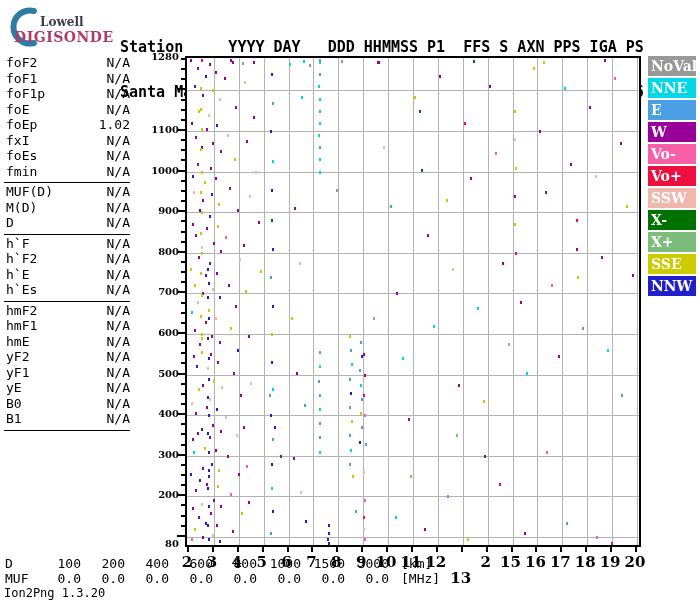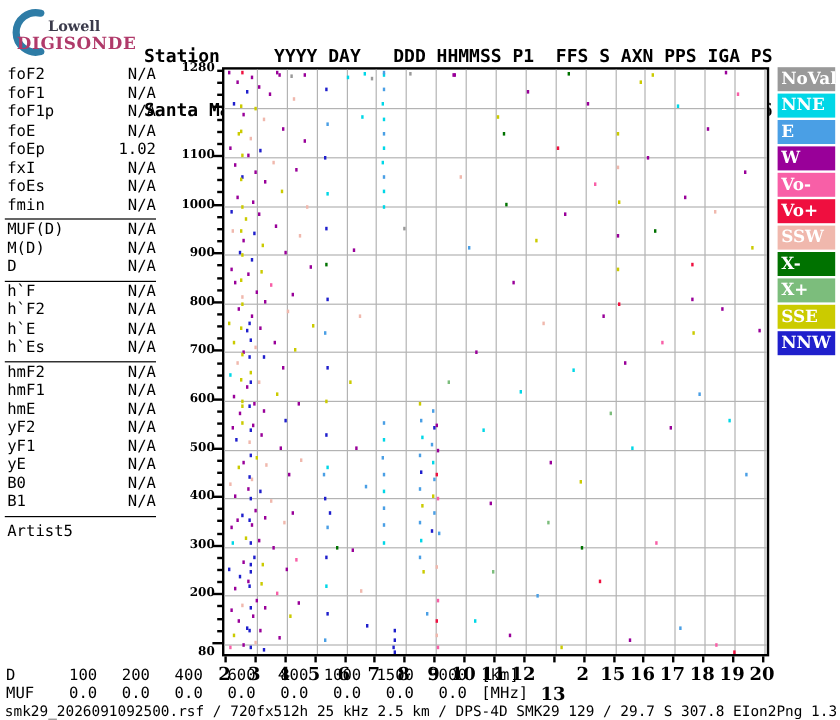--- a/index.html
+++ b/index.html
@@ -162,21 +162,20 @@
           <span class="plabel">B0</span>
           <span class="pvalue">N/A</span>
         </div>
         <div class="prow">
           <span class="plabel">B1</span>
           <span class="pvalue">N/A</span>
         </div>
       </div>
     </div>
   <div id="auto-block">
-      <div>Artist5</div>
     </div>
 </div>
 
 <div id="plot">
   <div id="plot-inner">
       <div class="gridv" style="left: 26.8889px;"></div>
       <div class="gridv" style="left: 51.7778px;"></div>
       <div class="gridv" style="left: 76.6667px;"></div>
       <div class="gridv" style="left: 101.556px;"></div>
       <div class="gridv" style="left: 126.444px;"></div>
@@ -670,15 +669,14 @@
       <span class="bcell">0.0</span>
       <span class="bcell">0.0</span>
       <span class="bcell">0.0</span>
       <span class="bcell">0.0</span>
       <span class="bcell">0.0</span>
       <span class="bunit">[MHz]</span>
     </div>
 </div>
 
 <div id="footer">
-  <span>smk29_2026091092500.rsf / 720fx512h 25 kHz 2.5 km / DPS-4D SMK29 129 / 29.7 S 307.8 E</span>
   <span>Ion2Png 1.3.20</span>
 </div>
 
 </body></html>

